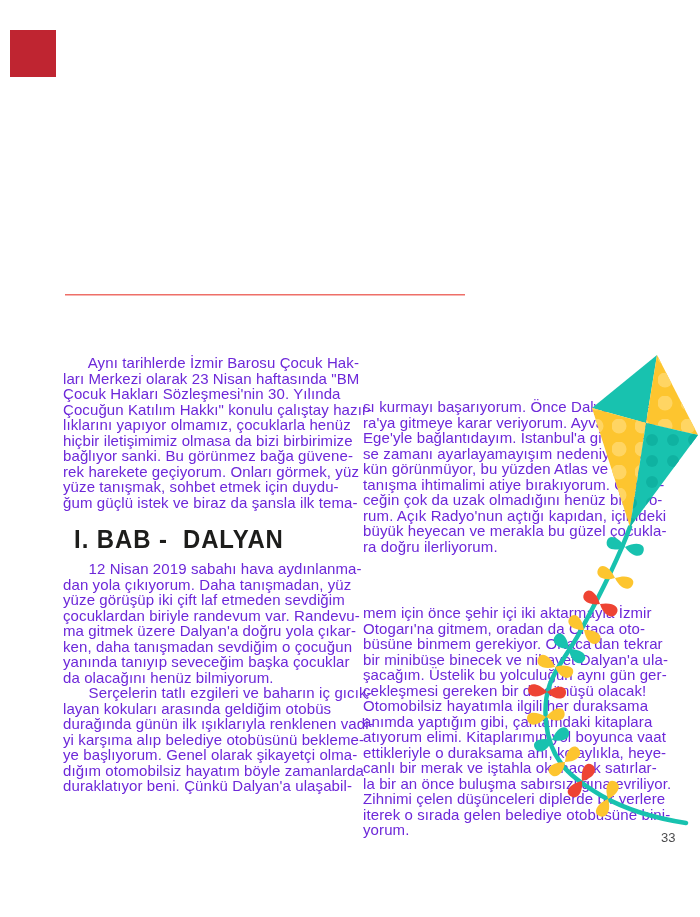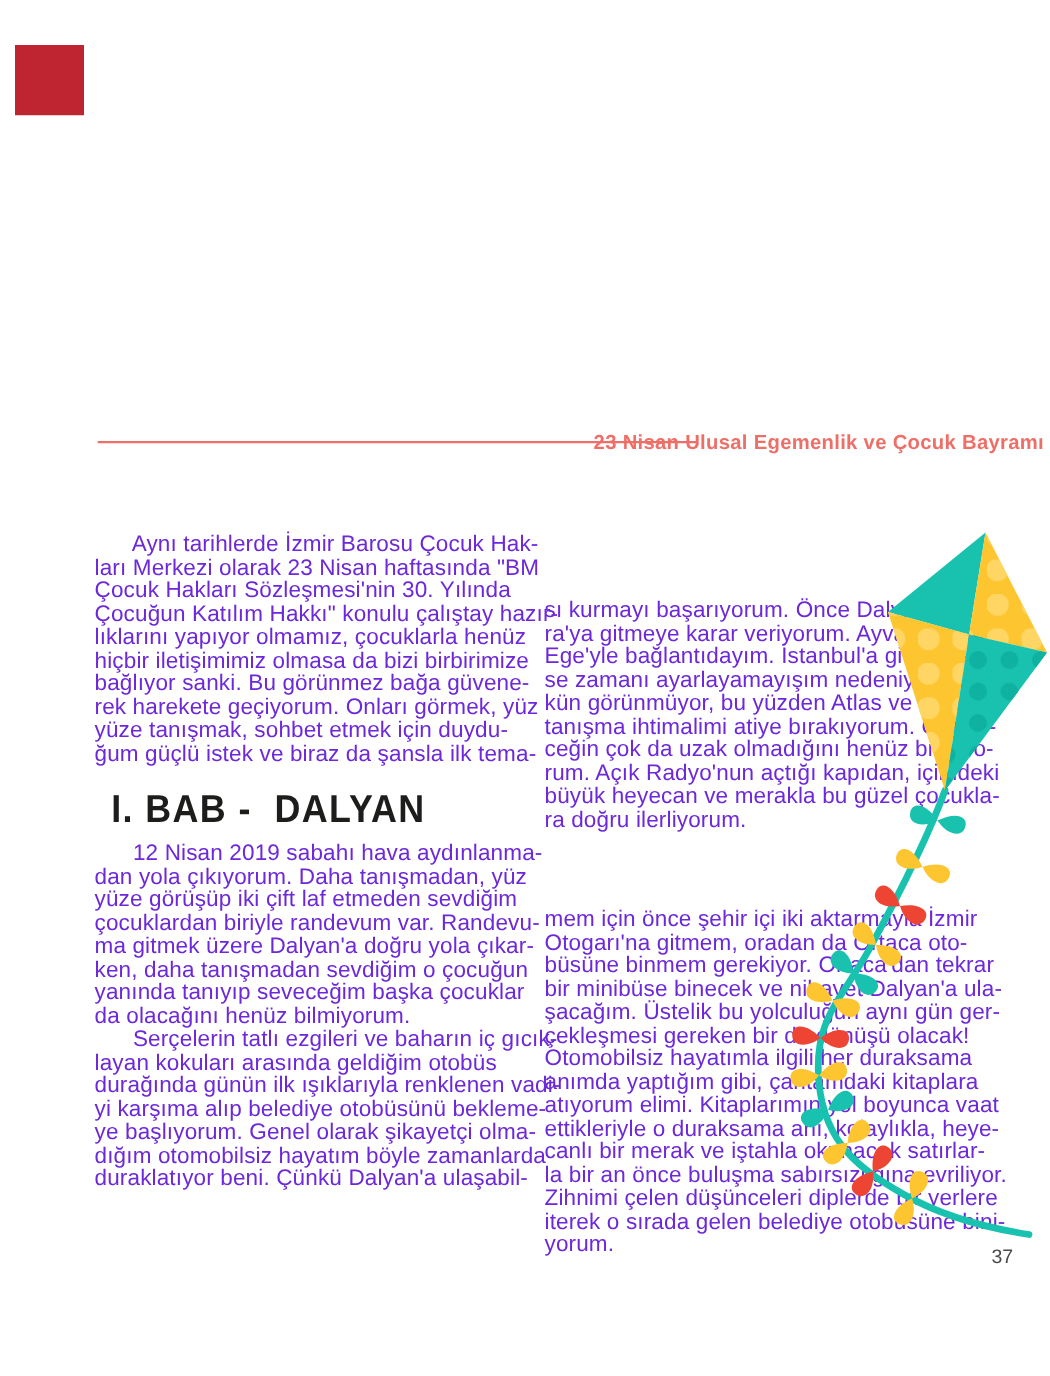--- a/index.html
+++ b/index.html
@@ -49,21 +49,20 @@
 
 <div class="page">
 
   <svg class="corner-square" width="46" height="47">
     <rect x="0" y="0" width="46" height="47" fill="#bf2531"></rect>
   </svg>
 
   <svg class="runhead-rule" width="400" height="2">
     <rect x="0" y="0" width="400" height="1.5" fill="#ee6f68"></rect>
   </svg>
-  <div class="runhead-title">23 Nisan Ulusal Egemenlik ve Çocuk Bayramı</div>
 
   <div class="txt col1 top-block">      Aynı tarihlerde İzmir Barosu Çocuk Hak-
 ları Merkezi olarak 23 Nisan haftasında "BM
 Çocuk Hakları Sözleşmesi'nin 30. Yılında
 Çocuğun Katılım Hakkı" konulu çalıştay hazır-
 lıklarını yapıyor olmamız, çocuklarla henüz
 hiçbir iletişimimiz olmasa da bizi birbirimize
 bağlıyor sanki. Bu görünmez bağa güvene-
 rek harekete geçiyorum. Onları görmek, yüz
 yüze tanışmak, sohbet etmek için duydu-
@@ -148,14 +147,14 @@
       <polygon points="137,5 72,58 126,73" fill="#18c2af"></polygon>
       <polygon points="137,5 178,85 126,73" fill="#fdc52f"></polygon>
       <polygon points="137,5 178,85 126,73" fill="url(#dotsY)"></polygon>
       <polygon points="72,58 110,177 126,73" fill="#fdc52f"></polygon>
       <polygon points="72,58 110,177 126,73" fill="url(#dotsY)"></polygon>
       <polygon points="178,85 110,177 126,73" fill="#18c2af"></polygon>
       <polygon points="178,85 110,177 126,73" fill="url(#dotsT)"></polygon>
     </g>
   </svg>
 
-  <div class="page-number">37</div>
+  <div class="page-number">33</div>
 </div>
 
 </body></html>

